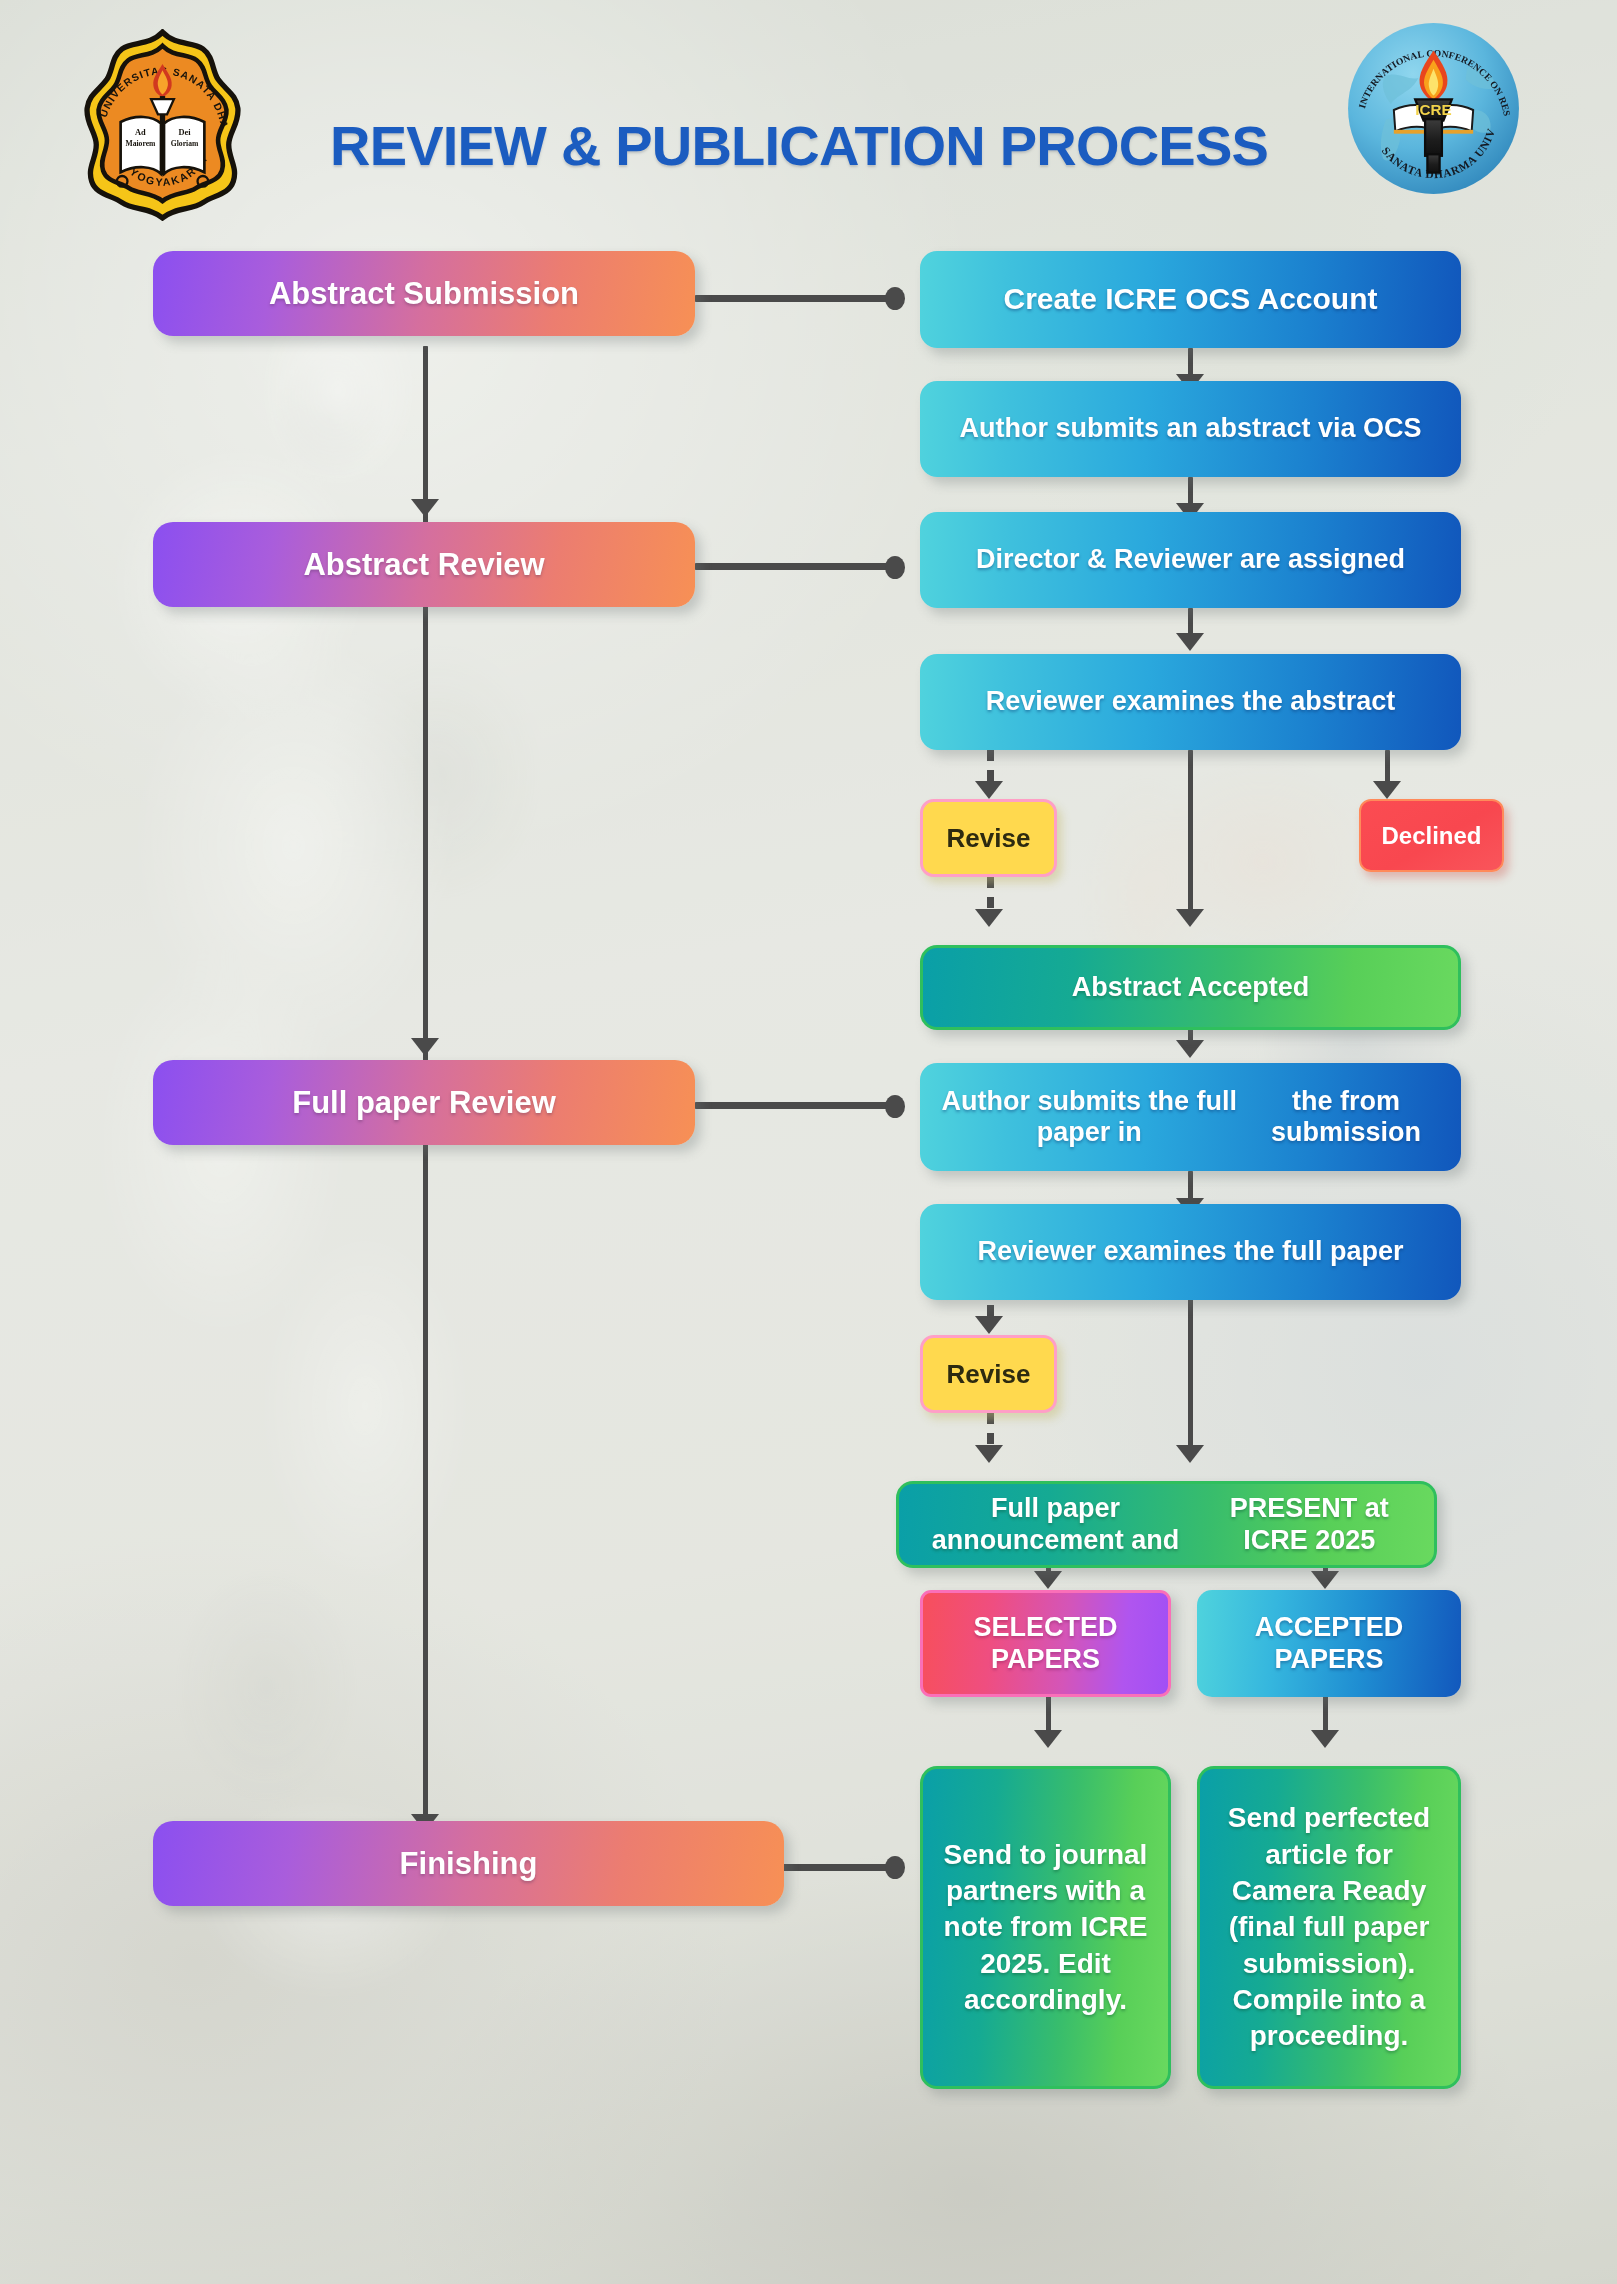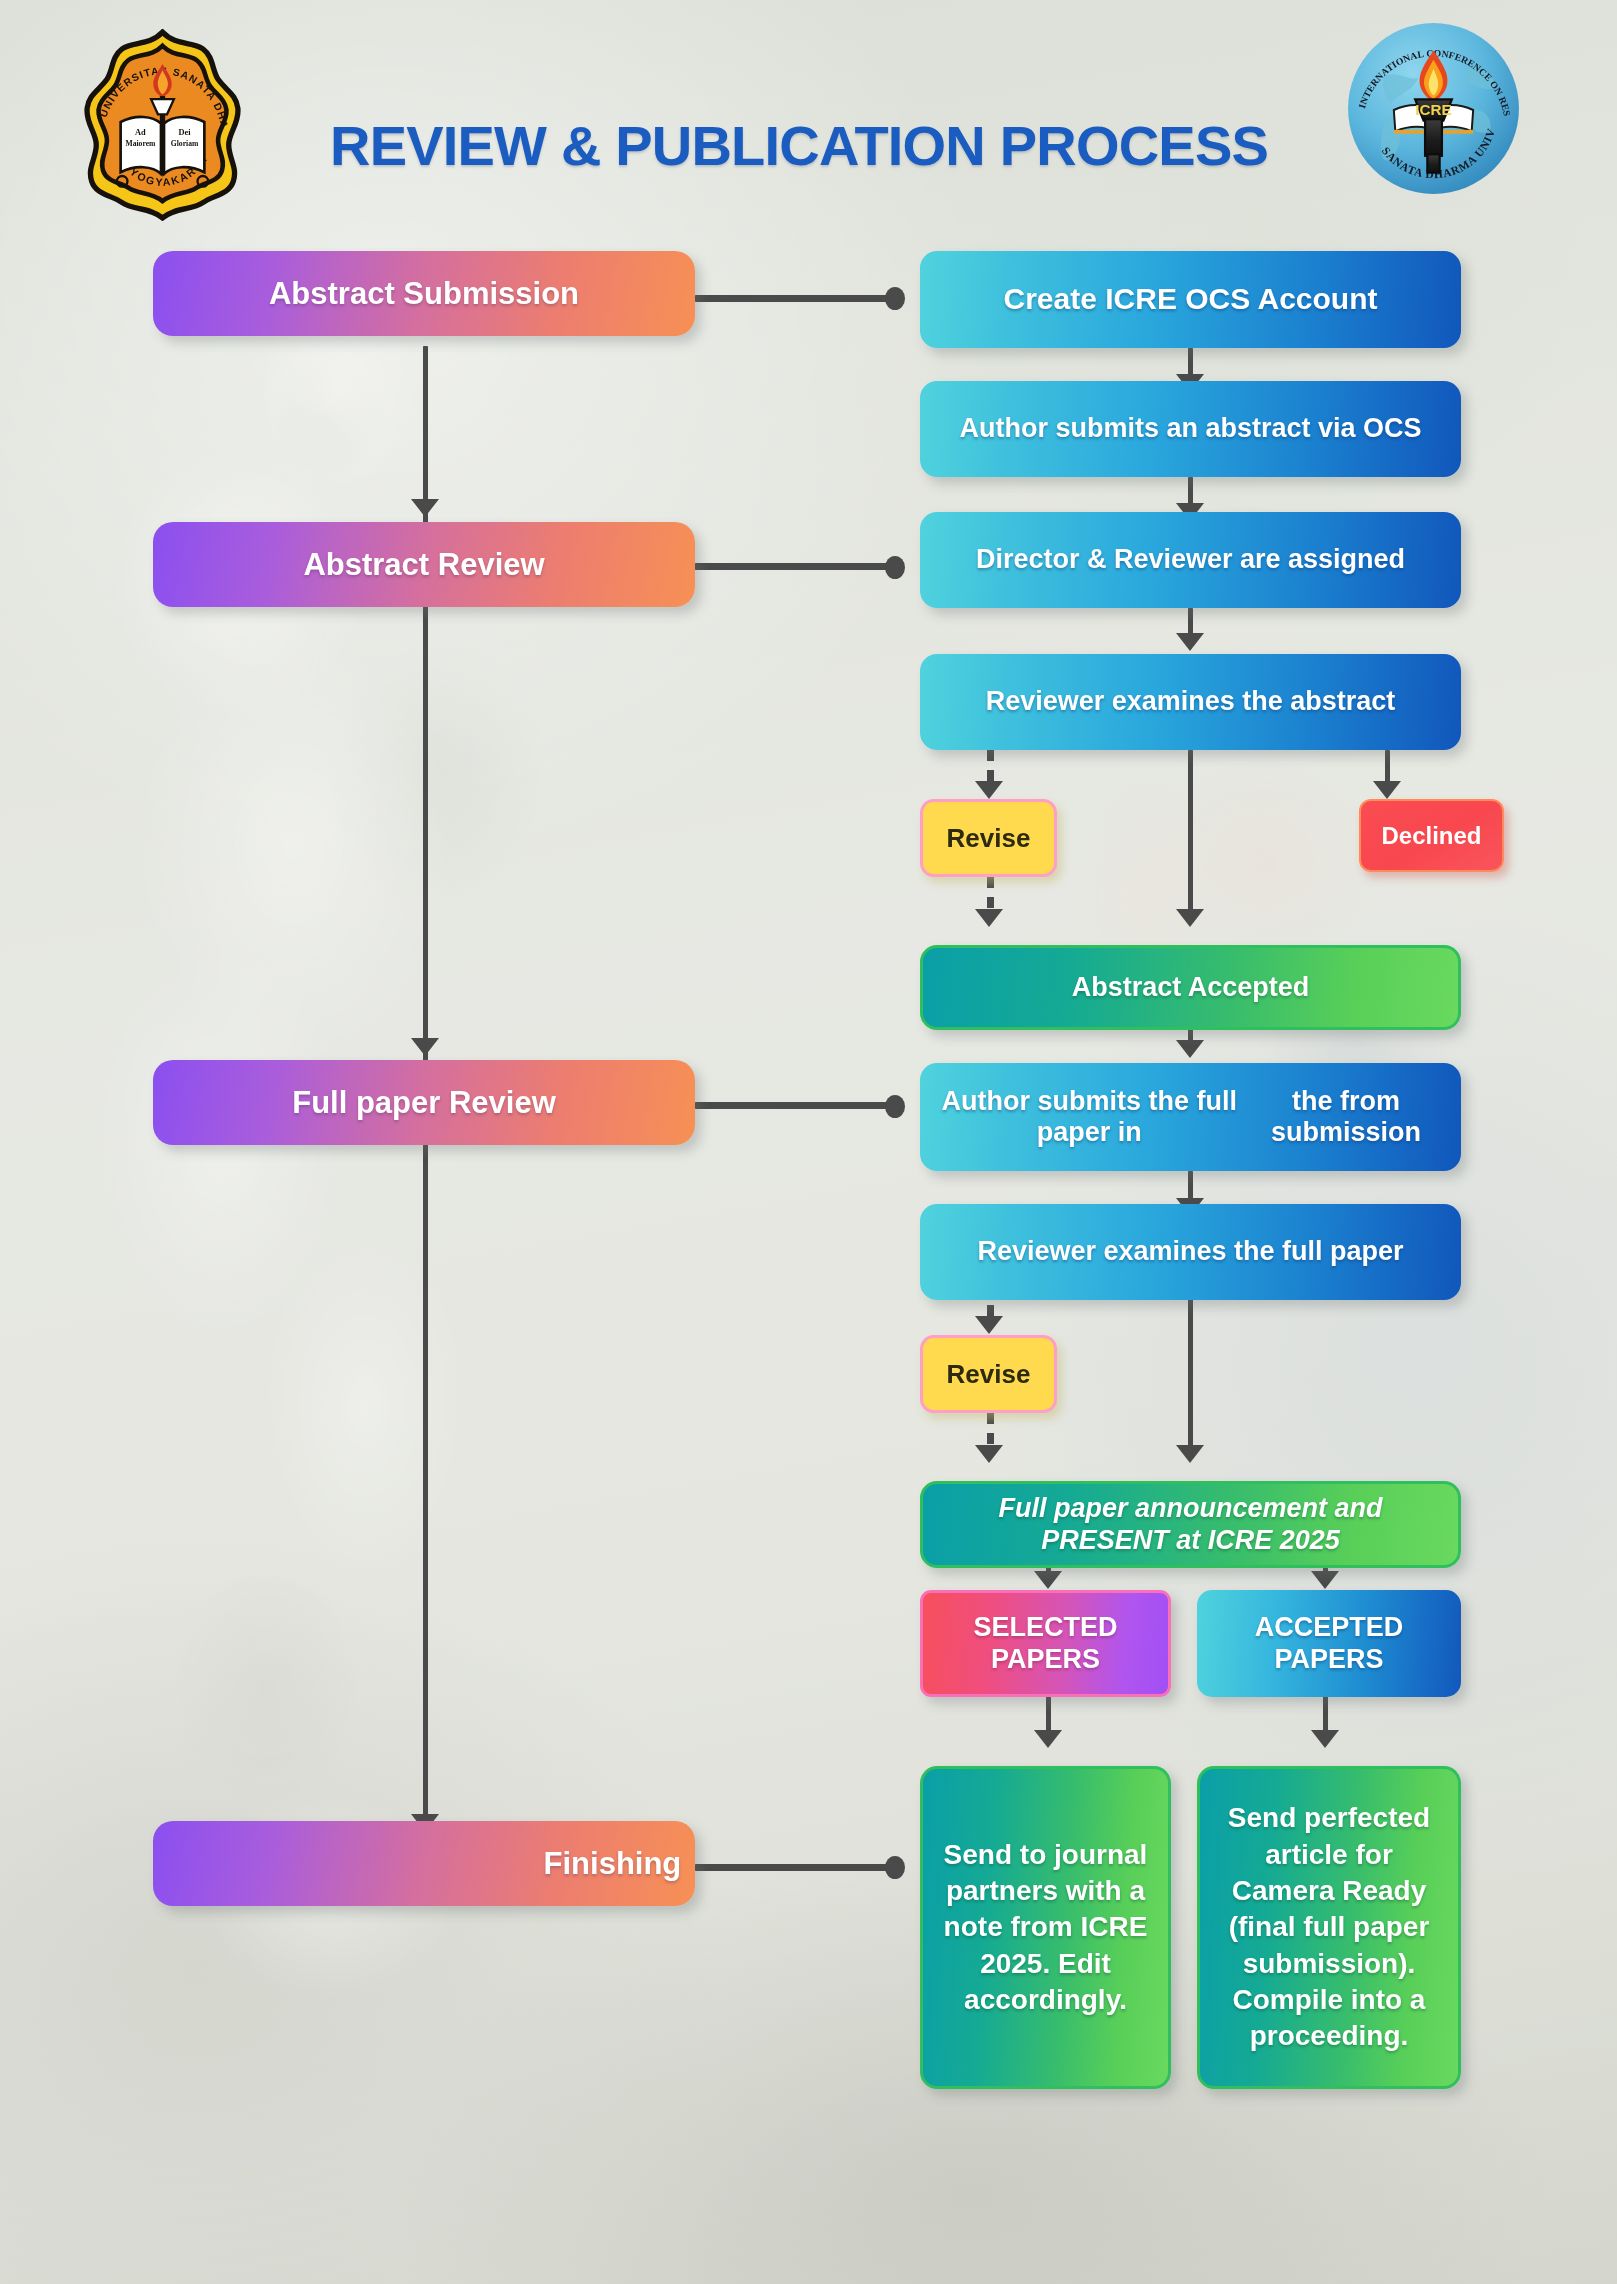--- a/index.html
+++ b/index.html
@@ -320,21 +320,21 @@
   </div>
 
   <div class="node stage" style="left:153px;top:522px;width:542px;height:85px;">
     <span>Abstract Review</span>
   </div>
 
   <div class="node stage" style="left:153px;top:1060px;width:542px;height:85px;">
     <span>Full paper Review</span>
   </div>
 
-  <div class="node stage" style="left:153px;top:1821px;width:542px;height:85px;justify-content:flex-end;">
+  <div class="node stage" style="left:153px;top:1821px;width:631px;height:85px;">
     <span>Finishing</span>
   </div>
 
   <div class="node step" style="left:920px;top:251px;width:541px;height:97px;font-size:30px;">
     <span>Create ICRE OCS Account</span>
   </div>
 
   <div class="node step" style="left:920px;top:381px;width:541px;height:96px;">
     <span>Author submits an abstract via OCS</span>
   </div>
@@ -365,21 +365,21 @@
   </div>
 
   <div class="node step" style="left:920px;top:1204px;width:541px;height:96px;">
     <span>Reviewer examines the full paper</span>
   </div>
 
   <div class="node revise" style="left:920px;top:1335px;width:137px;height:78px;">
     <span>Revise</span>
   </div>
 
-  <div class="node green" style="left:920px;top:1463px;width:541px;height:87px;flex-direction:column;font-style:italic;">
+  <div class="node green" style="left:896px;top:1463px;width:541px;height:87px;flex-direction:row;">
     <span>Full paper announcement and</span>
     <span>PRESENT at ICRE 2025</span>
   </div>
 
   <div class="node selected" style="left:920px;top:1590px;width:251px;height:107px;flex-direction:column;border-radius:11px;">
     <span>SELECTED</span>
     <span>PAPERS</span>
   </div>
 
   <div class="node accepted-papers" style="left:1197px;top:1590px;width:264px;height:107px;flex-direction:column;border-radius:15px;">

